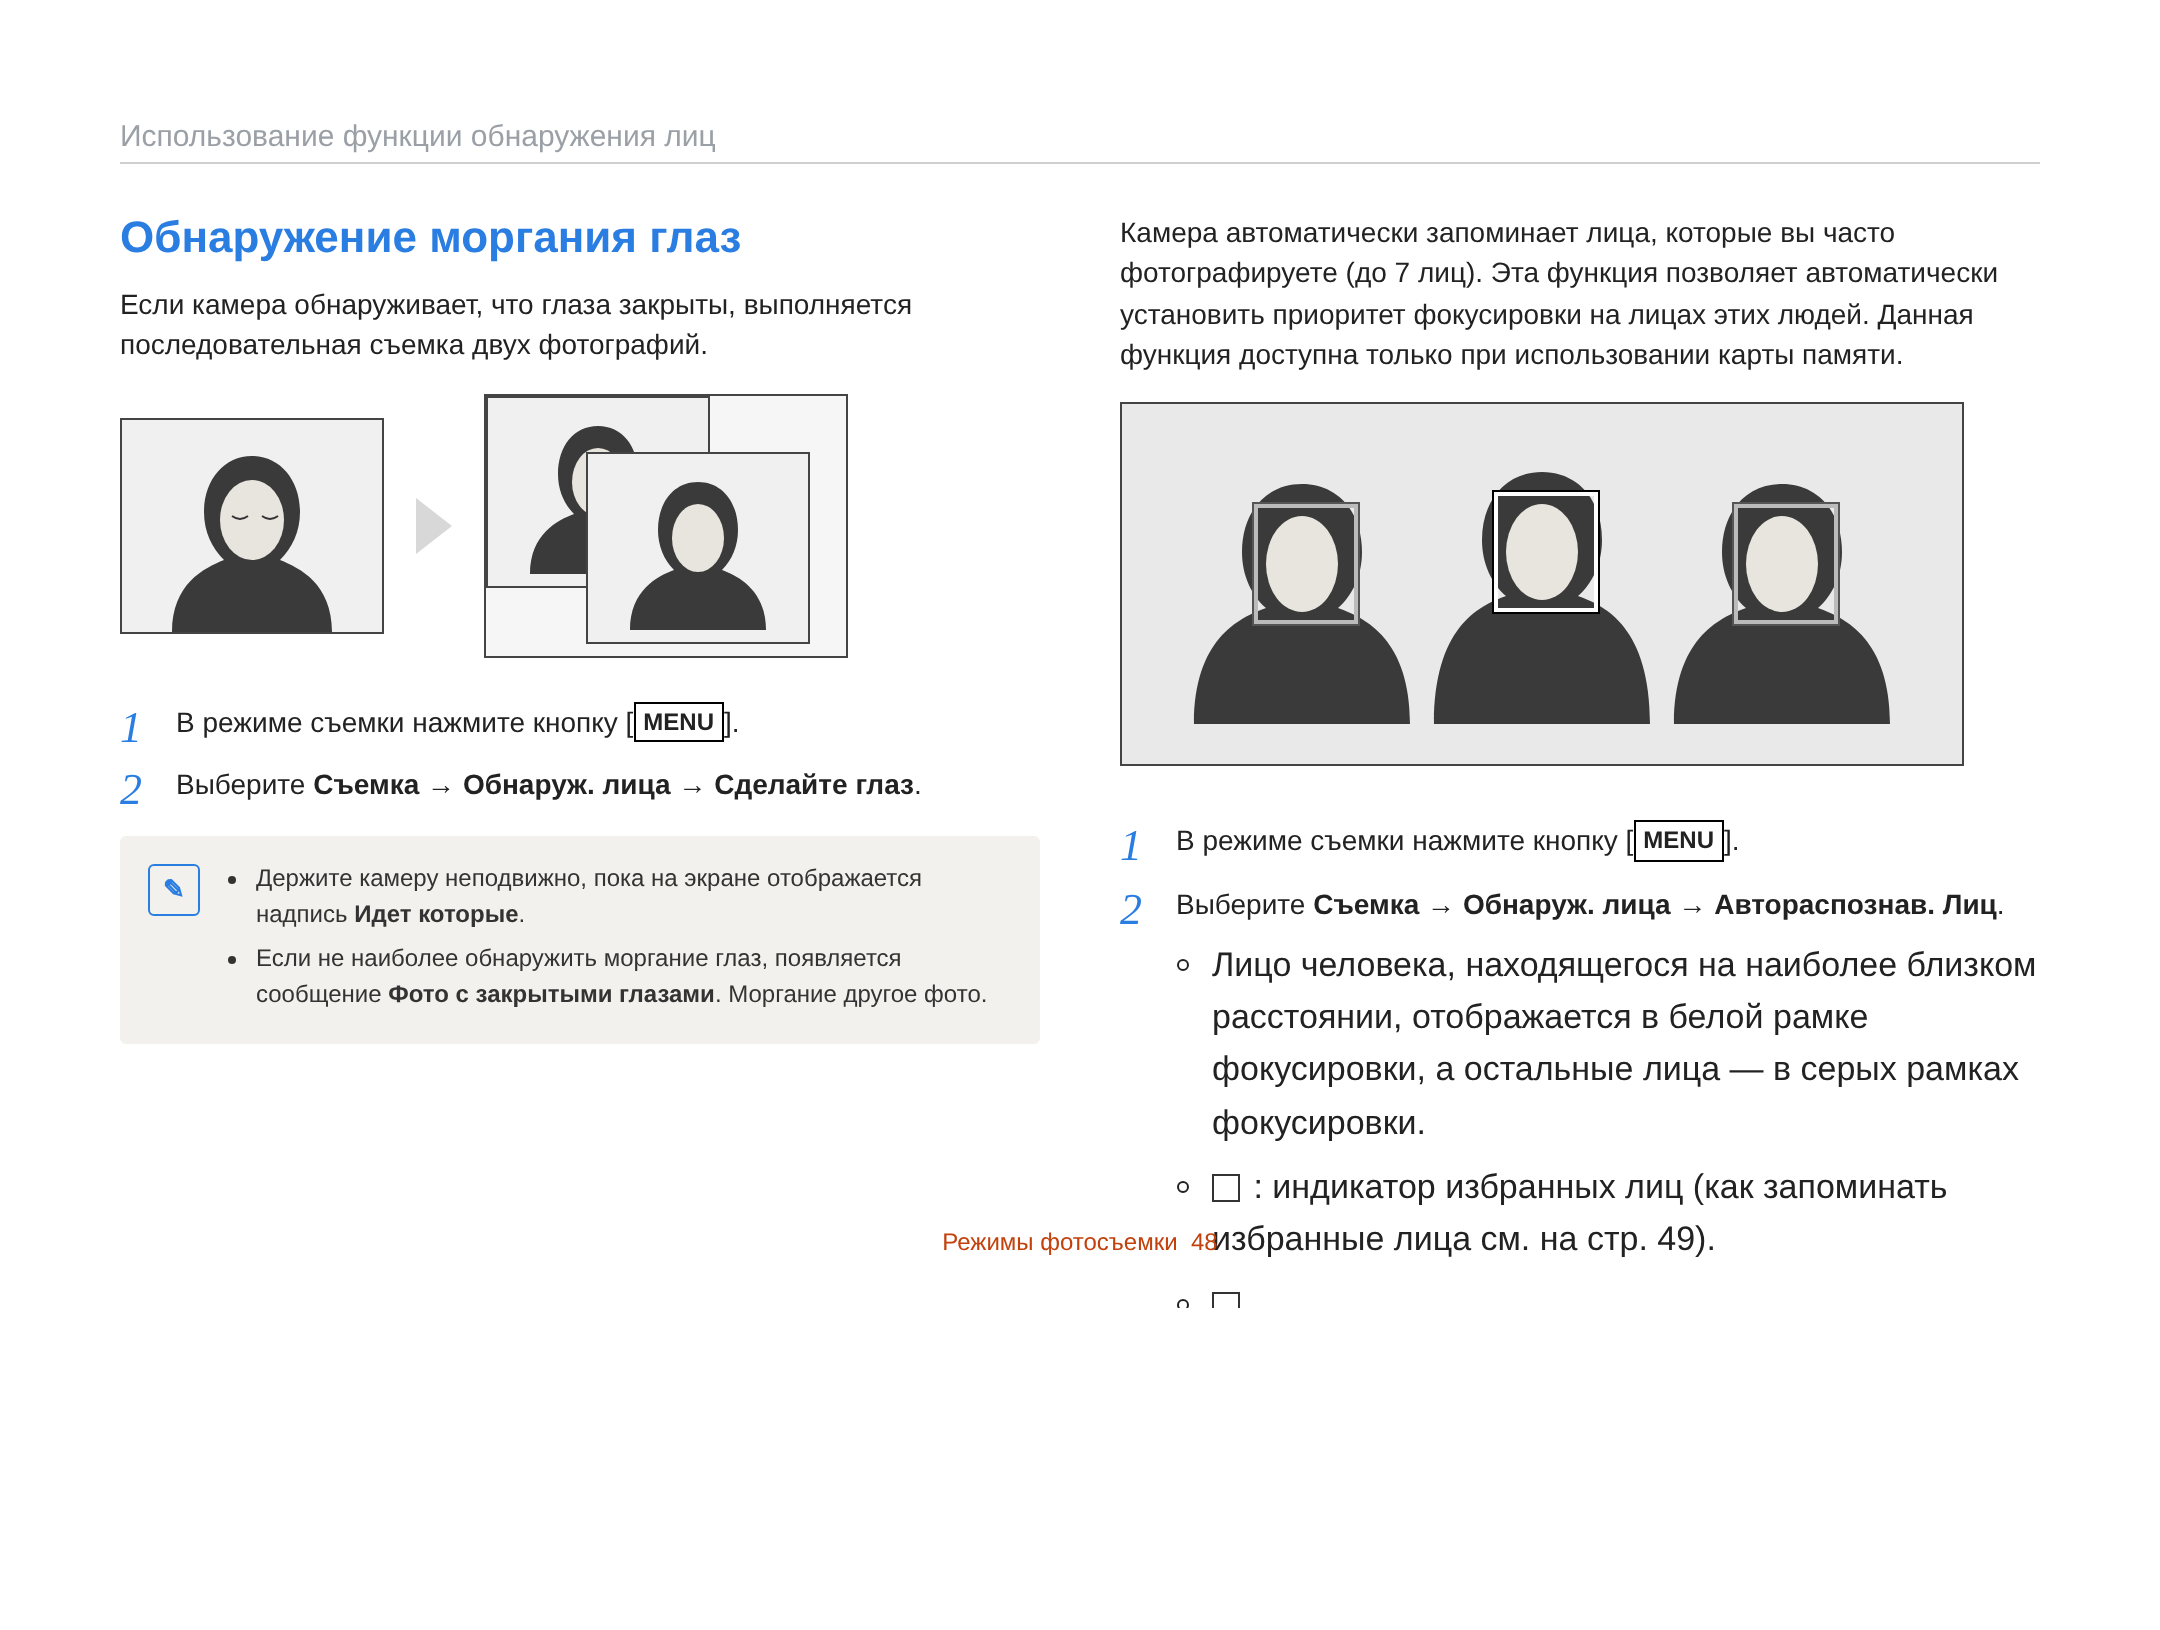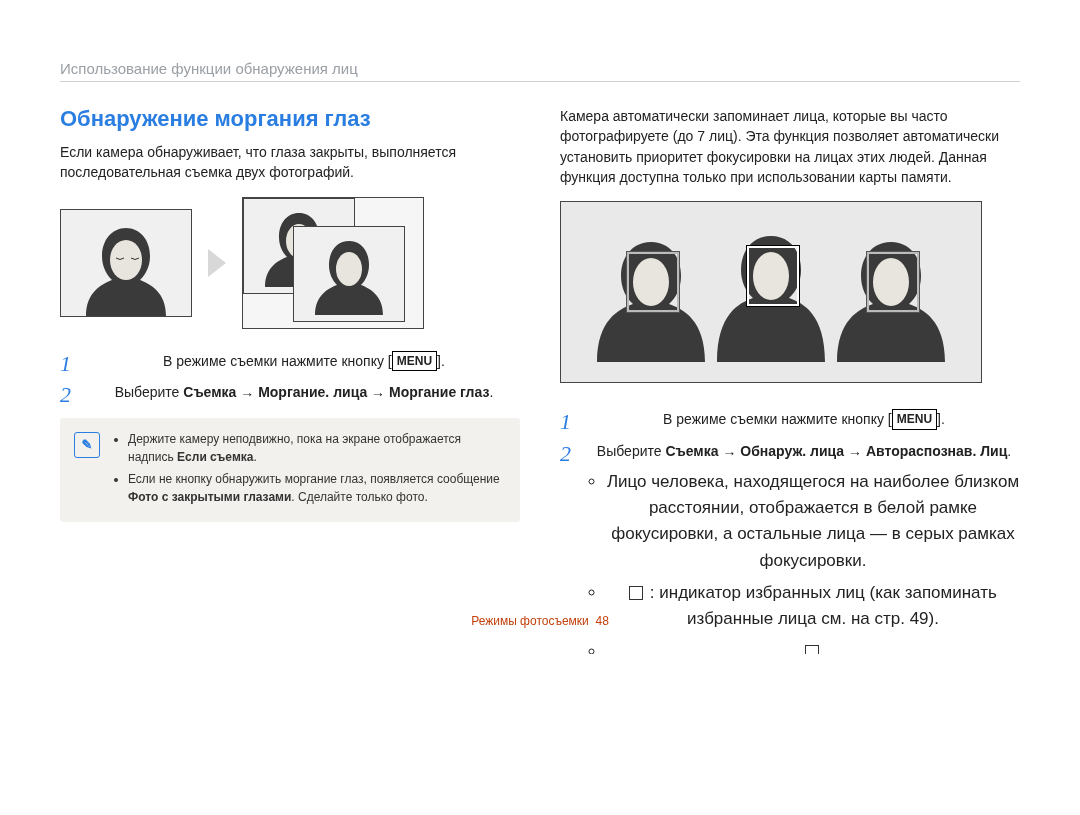--- a/index.html
+++ b/index.html
@@ -17,21 +17,21 @@
   .photo.overlap .p{position:absolute;width:110px;height:94px;border:1px solid #444;background:#f6f6f6;}
   .photo.overlap .p.a{left:0;top:0;}
   .photo.overlap .p.b{left:50px;top:28px;}
   .arrow{width:0;height:0;border-top:14px solid transparent;border-bottom:14px solid transparent;border-left:18px solid #d8d8d8;}
   
   .sil{width:100%;height:100%;display:block;}
   .photo.large{width:420px;height:180px;border:1px solid #444;background:#eee;margin-bottom:22px;position:relative;}
   .facebox{position:absolute;border:2px solid #fff;box-shadow:0 0 0 1px #000;}
   .facebox.g{border-color:#bbb;box-shadow:0 0 0 1px #555;}
   ol.steps{list-style:none;padding:0;margin:0 0 14px 0;counter-reset:step;}
-  ol.steps>li{counter-increment:step;position:relative;padding-left:28px;font-size:14px;line-height:1.55;margin-bottom:10px;text-align:center;}
+  ol.steps>li{counter-increment:step;position:relative;padding-left:28px;font-size:14px;line-height:1.55;margin-bottom:10px;}
   ol.steps>li::before{content:counter(step);position:absolute;left:0;top:-4px;font-style:italic;font-family:Georgia,serif;font-size:22px;color:#2a7de1;font-weight:normal;}
   .menubtn{display:inline-block;border:1px solid #000;padding:0 4px;font-weight:bold;font-size:12px;vertical-align:1px;}
   .b{font-weight:bold;}
   .notebox{background:#f3f1ed;border-radius:3px;padding:12px 14px 12px 52px;position:relative;font-size:12px;line-height:1.5;color:#333;margin-top:12px;}
   .notebox .noteicon{position:absolute;left:14px;top:14px;width:24px;height:24px;border:1px solid #2a7de1;border-radius:3px;color:#2a7de1;display:flex;align-items:center;justify-content:center;font-size:13px;font-weight:bold;}
   .notebox ul{margin:0;padding-left:16px;}
   .notebox li{margin-bottom:4px;}
   ul.sub{margin:6px 0 0 0;padding-left:18px;font-size:17px;line-height:1.55;}
   ul.sub li{margin-bottom:6px;}
   .inline-icon{display:inline-block;width:12px;height:12px;border:1px solid #333;vertical-align:-2px;margin-right:2px;}
@@ -76,32 +76,32 @@
               </svg>
         </span>
       </span>
     </div>
 
     <ol class="steps">
       <li>
         <span>В режиме съемки нажмите кнопку [</span><span class="menubtn">MENU</span><span>].</span>
       </li>
       <li>
-        <span>Выберите </span><span class="b">Съемка → Моргание. лица → Моргание глаз</span><span>.</span>
+        <span>Выберите </span><span class="b">Съемка → Обнаруж. лица → Сделайте глаз</span><span>.</span>
       </li>
     </ol>
 
     <div class="notebox">
       <div class="noteicon">✎</div>
       <ul>
         <li>
-          <span>Держите камеру неподвижно, пока на экране отображается надпись </span><span class="b">Если съемка</span><span>.</span>
+          <span>Держите камеру неподвижно, пока на экране отображается надпись </span><span class="b">Идет которые</span><span>.</span>
         </li>
         <li>
-          <span>Если не кнопку обнаружить моргание глаз, появляется сообщение </span><span class="b">Фото с закрытыми глазами</span><span>. Сделайте только фото.</span>
+          <span>Если не наиболее обнаружить моргание глаз, появляется сообщение </span><span class="b">Фото с закрытыми глазами</span><span>. Моргание другое фото.</span>
         </li>
       </ul>
     </div>
   </div>
 
   <div class="col">
     <p class="intro">Камера автоматически запоминает лица, которые вы часто фотографируете (до 7 лиц). Эта функция позволяет автоматически установить приоритет фокусировки на лицах этих людей. Данная функция доступна только при использовании карты памяти.</p>
 
     <div class="photo large">
       <svg class="sil" viewBox="0 0 420 180">

